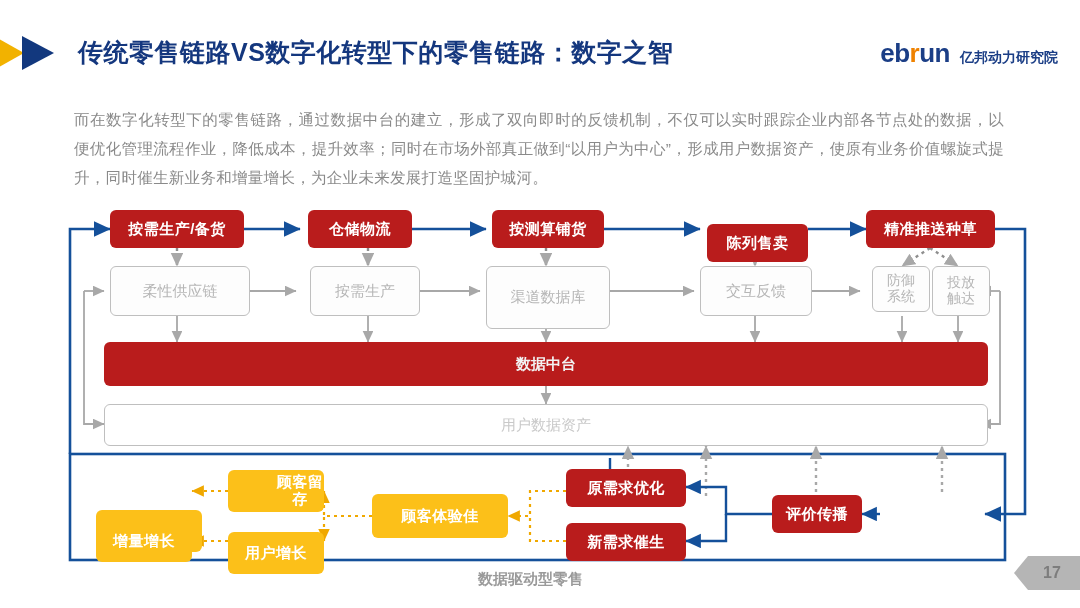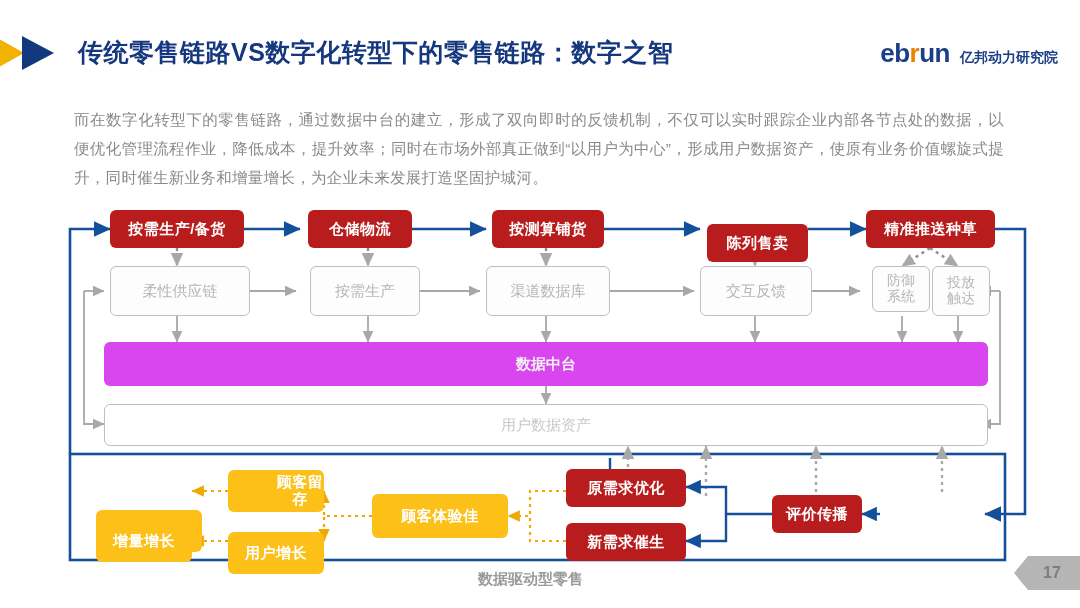--- a/index.html
+++ b/index.html
@@ -34,21 +34,21 @@
   #wires{position:absolute;left:0;top:0;width:1080px;height:400px;}
 
   .nodebox{
     position:absolute;box-sizing:border-box;display:flex;
     align-items:center;justify-content:center;text-align:center;
     border-radius:6px;font-size:15px;line-height:1.12;
     white-space:pre-line;
   }
   .n-blue{background:#b91c1c;color:#ffffff;font-weight:bold;letter-spacing:.5px;}
   .n-gray{background:#fdfdfd;color:#b6b6b6;border:1.6px solid #bfbfbf;font-weight:normal;}
-  .n-grayfill{background:#d946ef;color:#f2f2f2;font-weight:bold;border:none;}
+  .n-grayfill{background:#b91c1c;color:#f2f2f2;font-weight:bold;border:none;}
   .n-graywhite{background:#ffffff;color:#c9c9c9;border:1.6px solid #bfbfbf;font-weight:normal;}
   .n-yellow{background:#fcc019;color:#ffffff;font-weight:bold;letter-spacing:.5px;}
 
   .caption{
     position:absolute;left:0;top:0;color:#9a9a9a;font-size:15px;font-weight:bold;
   }
 
   
   .pagebadge{
     position:absolute;right:0px;top:556px;width:66px;height:34px;
@@ -155,21 +155,21 @@
     </svg>
 
     <div class="nodebox n-blue" style="left:110px;top:14px;width:134px;height:38px;">按需生产/备货</div>
     <div class="nodebox n-blue" style="left:308px;top:14px;width:104px;height:38px;">仓储物流</div>
     <div class="nodebox n-blue" style="left:492px;top:14px;width:112px;height:38px;">按测算铺货</div>
     <div class="nodebox n-blue" style="left:707px;top:28px;width:101px;height:38px;">陈列售卖</div>
     <div class="nodebox n-blue" style="left:866px;top:14px;width:129px;height:38px;">精准推送种草</div>
 
     <div class="nodebox n-gray" style="left:110px;top:70px;width:140px;height:50px;">柔性供应链</div>
     <div class="nodebox n-gray" style="left:310px;top:70px;width:110px;height:50px;">按需生产</div>
-    <div class="nodebox n-gray" style="left:486px;top:70px;width:124px;height:50px;">渠道数据库</div>
+    <div class="nodebox n-gray" style="left:486px;top:70px;width:124px;height:63px;">渠道数据库</div>
     <div class="nodebox n-gray" style="left:700px;top:70px;width:112px;height:50px;">交互反馈</div>
     <div class="nodebox n-gray" style="left:872px;top:70px;width:58px;height:46px;font-size:14px;">防御
 系统</div>
     <div class="nodebox n-gray" style="left:932px;top:70px;width:58px;height:50px;font-size:14px;">投放
 触达</div>
 
     <div class="nodebox n-grayfill" style="left:104px;top:146px;width:884px;height:44px;">数据中台</div>
 
     <div class="nodebox n-graywhite" style="left:104px;top:208px;width:884px;height:42px;">用户数据资产</div>
 

